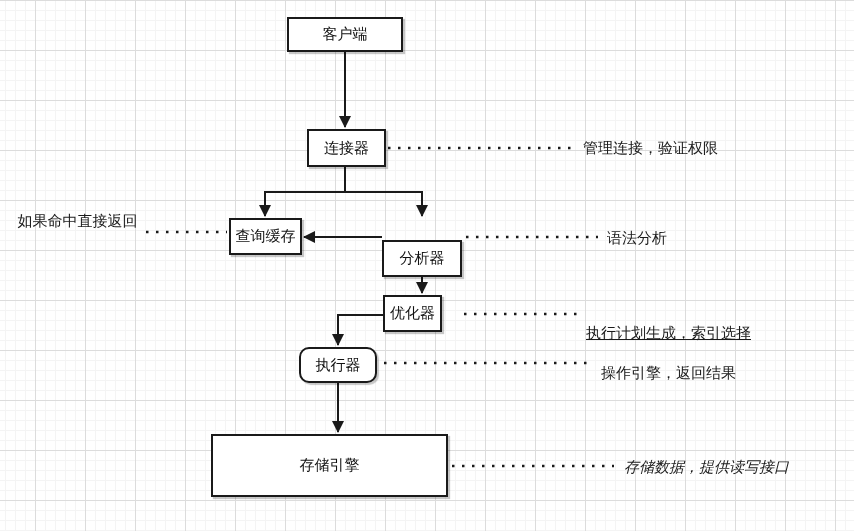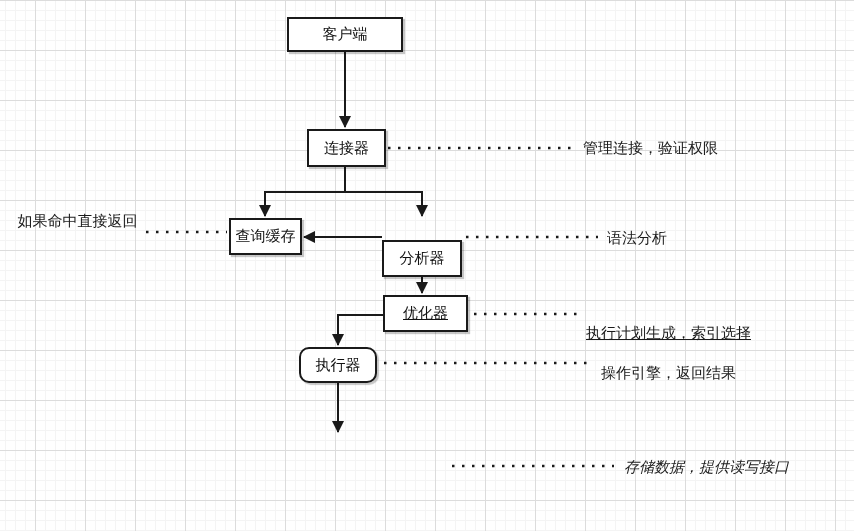--- a/index.html
+++ b/index.html
@@ -39,21 +39,21 @@
     font-size: 15px;
     color: #111111;
     text-align: left;
     line-height: 1.1;
   }
 
   .node-client    { left: 287px; top: 17px;  width: 116px; height: 35px; }
   .node-connector { left: 307px; top: 129px; width: 79px;  height: 38px; }
   .node-qcache    { left: 229px; top: 218px; width: 73px;  height: 37px; }
   .node-analyzer  { left: 382px; top: 218px; width: 80px;  height: 37px; margin-top: 22px; }
-  .node-optimizer { left: 383px; top: 295px; width: 85px;  height: 37px; text-decoration: underline; }
+  .node-optimizer { left: 383px; top: 295px; width: 59px;  height: 37px; }
   .node-executor  { left: 299px; top: 347px; width: 78px;  height: 36px; border-radius: 10px; }
   .node-storage   { left: 211px; top: 434px; width: 237px; height: 63px; }
 
   .service-layer {
     position: absolute;
     left: 178px; top: 103px;
     width: 332px; height: 292px;
     background: #ffffff;
     border: 2px solid #1a1a1a;
     box-shadow: 2px 2px 1px rgba(0,0,0,0.22);
@@ -136,20 +136,23 @@
   </div>
 
   <div class="node node-optimizer">
     <span>优化器</span>
   </div>
 
   <div class="node node-executor">
     <span>执行器</span>
   </div>
 
+  <div class="node node-storage">
+    <span>存储引擎</span>
+  </div>
 
   <div class="note note-connector">管理连接，验证权限</div>
 
   <div class="note note-qcache">
     <div>如果命中直接返回</div>
   </div>
 
   <div class="note note-analyzer">语法分析</div>
 
   <div class="note note-optimizer">执行计划生成，索引选择</div>

